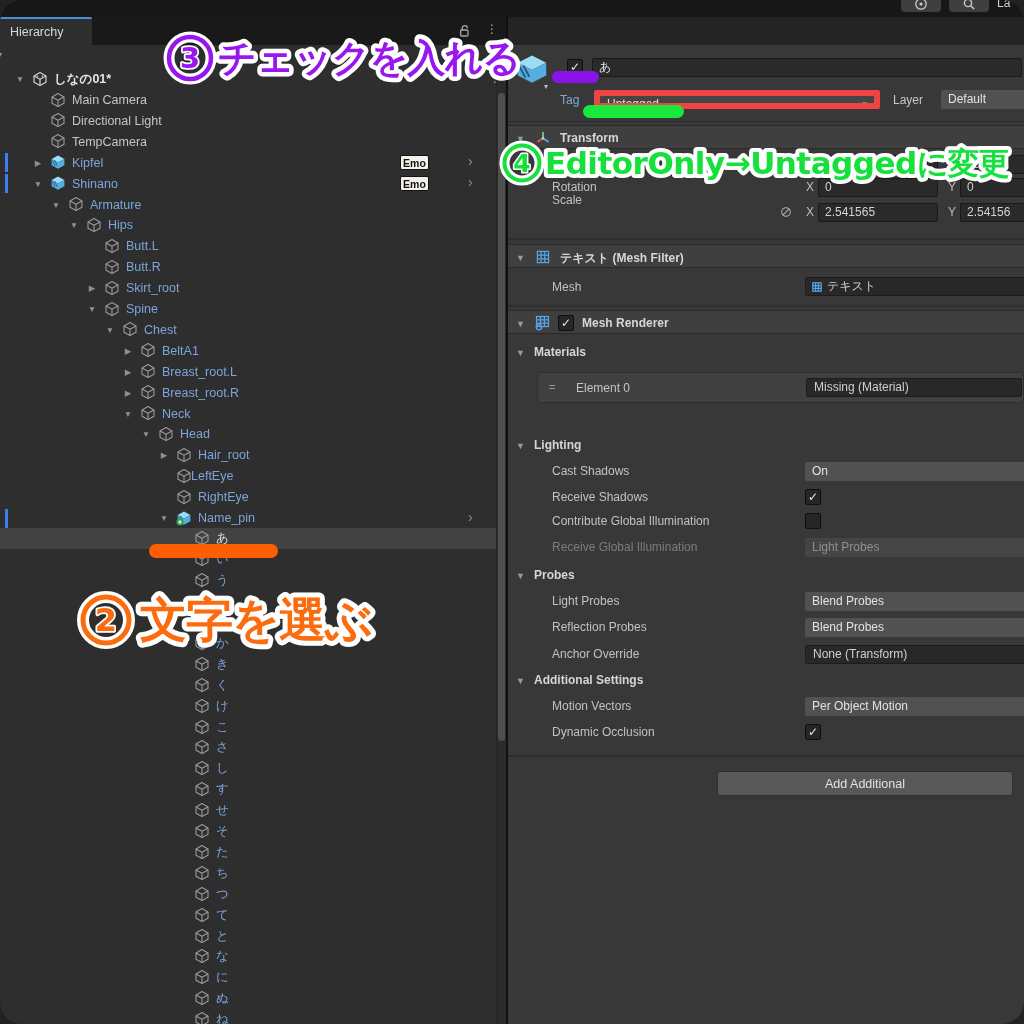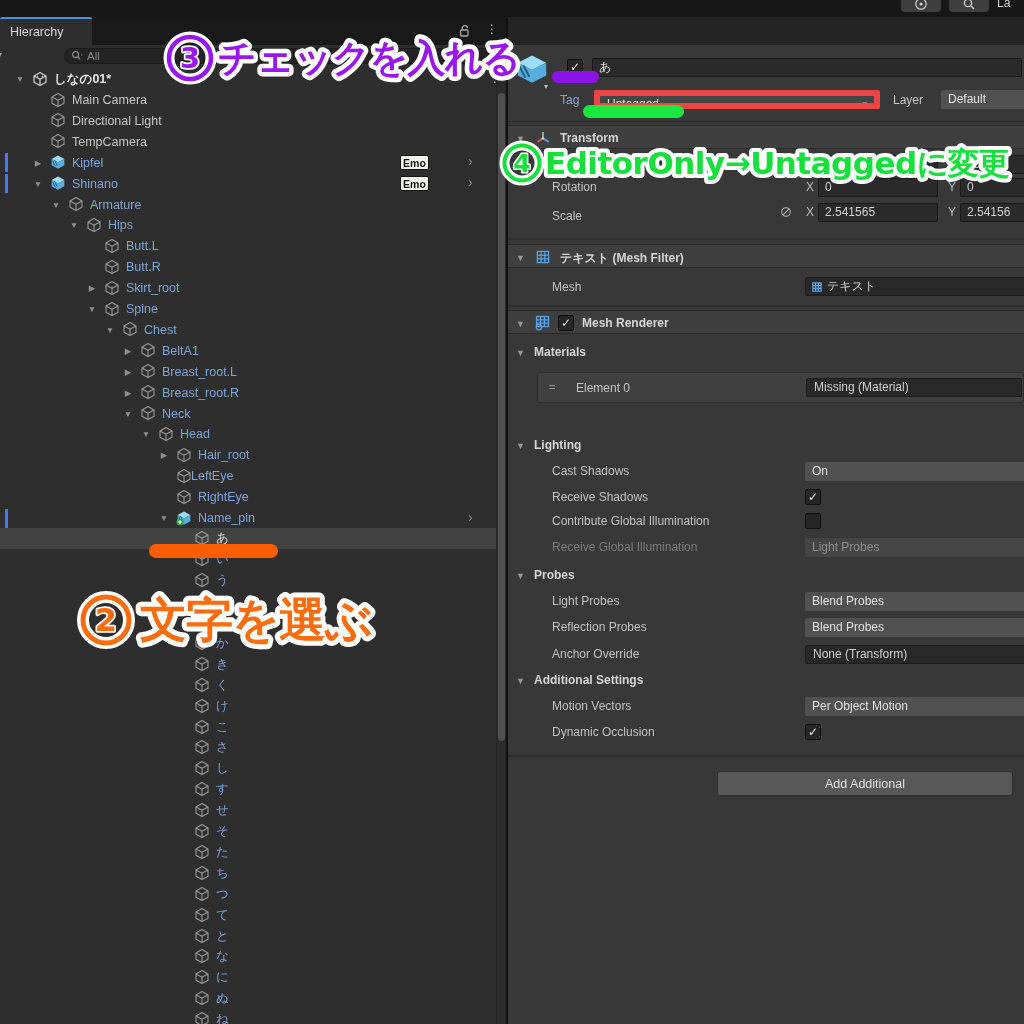--- a/index.html
+++ b/index.html
@@ -1,18 +1,18 @@
 <!DOCTYPE html>
 <html><head>
 <meta charset="utf-8">
 <style>
   * { margin:0; padding:0; box-sizing:border-box; }
   html,body { width:1024px; height:1024px; background:#222; overflow:hidden; }
   body { font-family:"Liberation Sans","DejaVu Sans",sans-serif; position:relative; }
-  #stage { position:absolute; left:0; top:0; width:1024px; height:1024px; background:#242424; overflow:hidden; }
+  #stage { position:absolute; left:0; top:0; width:1024px; height:1024px; background:#242424; overflow:hidden;border-radius:22px; }
 
   
   #topstrip { position:absolute; left:0; top:0; width:1024px; height:17px; background:#171717; overflow:hidden; z-index:5; }
   .mini-btn { position:absolute; top:-12px; width:40px; height:24px; background:#3f3f3f; border-radius:4px; display:flex; align-items:flex-end; justify-content:center; padding-bottom:1px; }
   #top-partial-label { position:absolute; left:997px; top:-4px; color:#cfcfcf; font-size:12px; }
 
   
   .tabstrip { position:absolute; top:17px; height:28px; background:#191919; z-index:4; }
   .tab { position:absolute; top:0; height:28px; display:flex; align-items:center; gap:5px; padding:0 10px; font-size:12.5px; color:#bdbdbd; }
   .tab.active { color:#d8d8d8; border-top:2px solid #4a90d9; border-radius:2px 2px 0 0; }
@@ -92,28 +92,20 @@
     </div>
     <svg class="abs" style="left:458px;top:7px;" width="13" height="14" viewBox="0 0 13 14">
         <path d="M4.2 6V4.2a2.6 2.6 0 0 1 5.2 0" fill="none" stroke="#a8a8a8" stroke-width="1.3"></path>
         <rect x="2.6" y="6" width="7.4" height="6" rx="1" fill="none" stroke="#a8a8a8" stroke-width="1.3"></rect>
       </svg>
     <span class="abs" style="left:486px;top:5px;color:#b0b0b0;font-size:12px;">⋮</span>
   </div>
 
   <div id="hier">
     <span id="hier-caret">▾</span>
-    <div id="hier-search">
-      <svg width="13" height="12" viewBox="0 0 13 12">
-          <circle cx="4.6" cy="4.6" r="3" fill="none" stroke="#8d8d8d" stroke-width="1.2"></circle>
-          <path d="M6.8 6.8 9.2 9.4" stroke="#8d8d8d" stroke-width="1.3"></path>
-          <path d="M10 4.5l1.6 0-0.8 1.4z" fill="#8d8d8d"></path>
-        </svg>
-      <span>All</span>
-    </div>
     <div id="hier-rows">
         <div class="hrow" style="top: 23.6px;">
           <span class="arrow" style="left:14px">▼</span>
           <span class="hicon" style="left:32px;top:2px;">
             <svg width="16" height="16" viewBox="0 0 16 16">
               <g fill="none" stroke="#d2d2d2" stroke-width="1.2" stroke-linejoin="round">
                 <path d="M8 1.6 14 5v6.2L8 14.6 2 11.2V5Z"></path>
                 <path d="M2 5l6 3.3L14 5M8 8.3v6.3"></path>
               </g>
               <g fill="#d2d2d2">
@@ -696,21 +688,21 @@
           <span class="txtfield" style="left:452px;top:110px;width:68px;">19</span>
         </div>
         <div>
           <span class="ilabel" style="top:135px">Rotation</span>
           <span class="axis" style="left:298px;top:135px">X</span>
           <span class="txtfield" style="left:310px;top:133px;width:120px;">0</span>
           <span class="axis" style="left:440px;top:135px">Y</span>
           <span class="txtfield" style="left:452px;top:133px;width:68px;">0</span>
         </div>
         <div>
-          <span class="ilabel" style="top:164px">Scale</span>
+          <span class="ilabel" style="top:148px">Scale</span>
           <span class="abs" style="left:272px;top:161px">
             <svg width="12" height="12" viewBox="0 0 14 14">
               <g fill="none" stroke="#b5b5b5" stroke-width="1.2">
                 <circle cx="7" cy="7" r="5"></circle>
                 <path d="M3.4 10.6 10.6 3.4"></path>
               </g>
             </svg>
           </span>
           <span class="axis" style="left:298px;top:160px">X</span>
           <span class="txtfield" style="left:310px;top:158px;width:120px;">2.541565</span>

